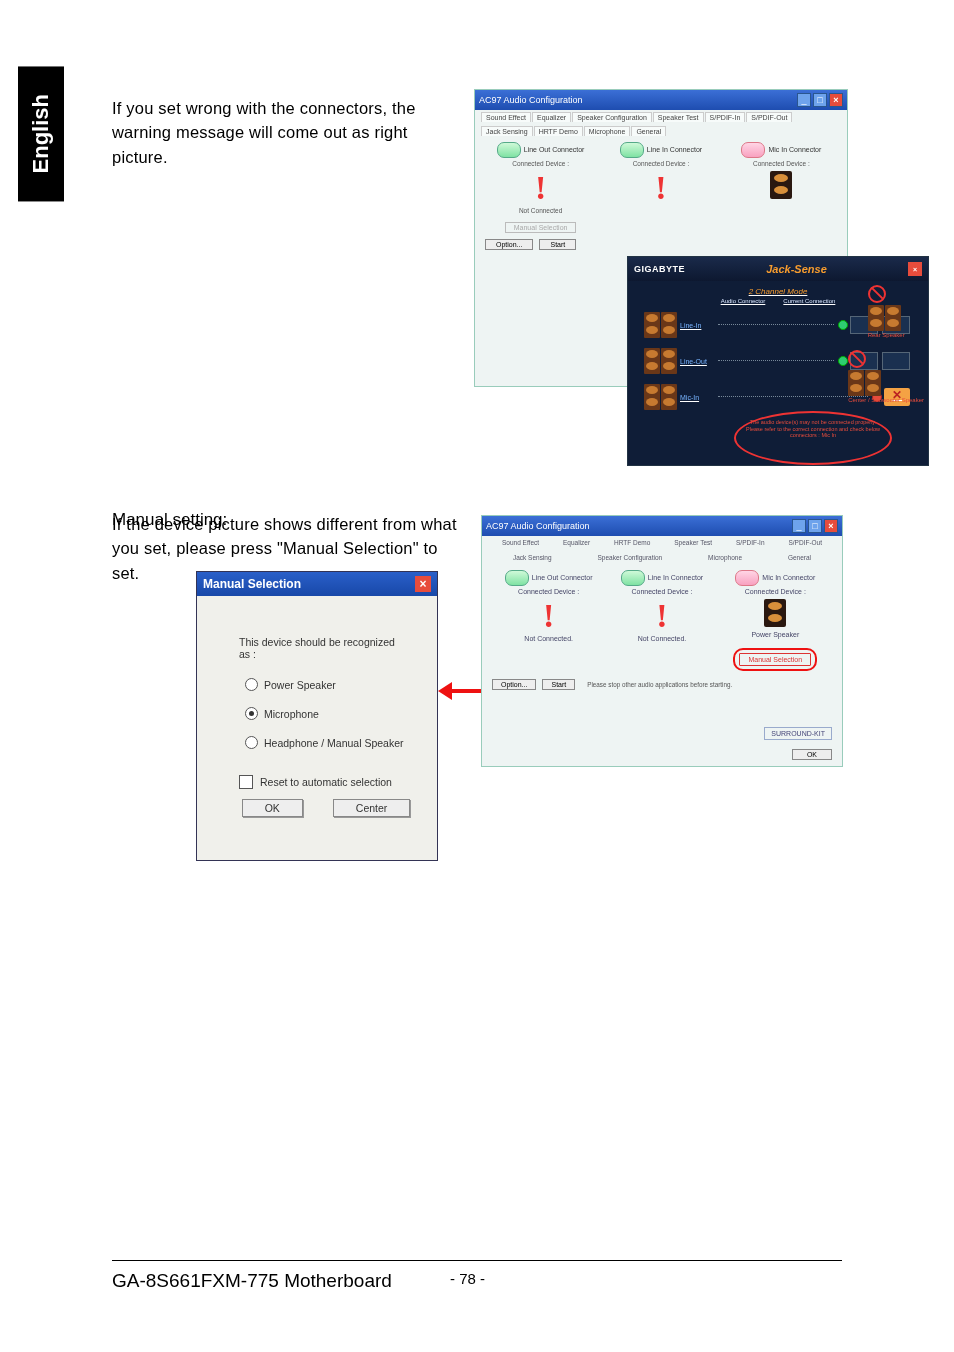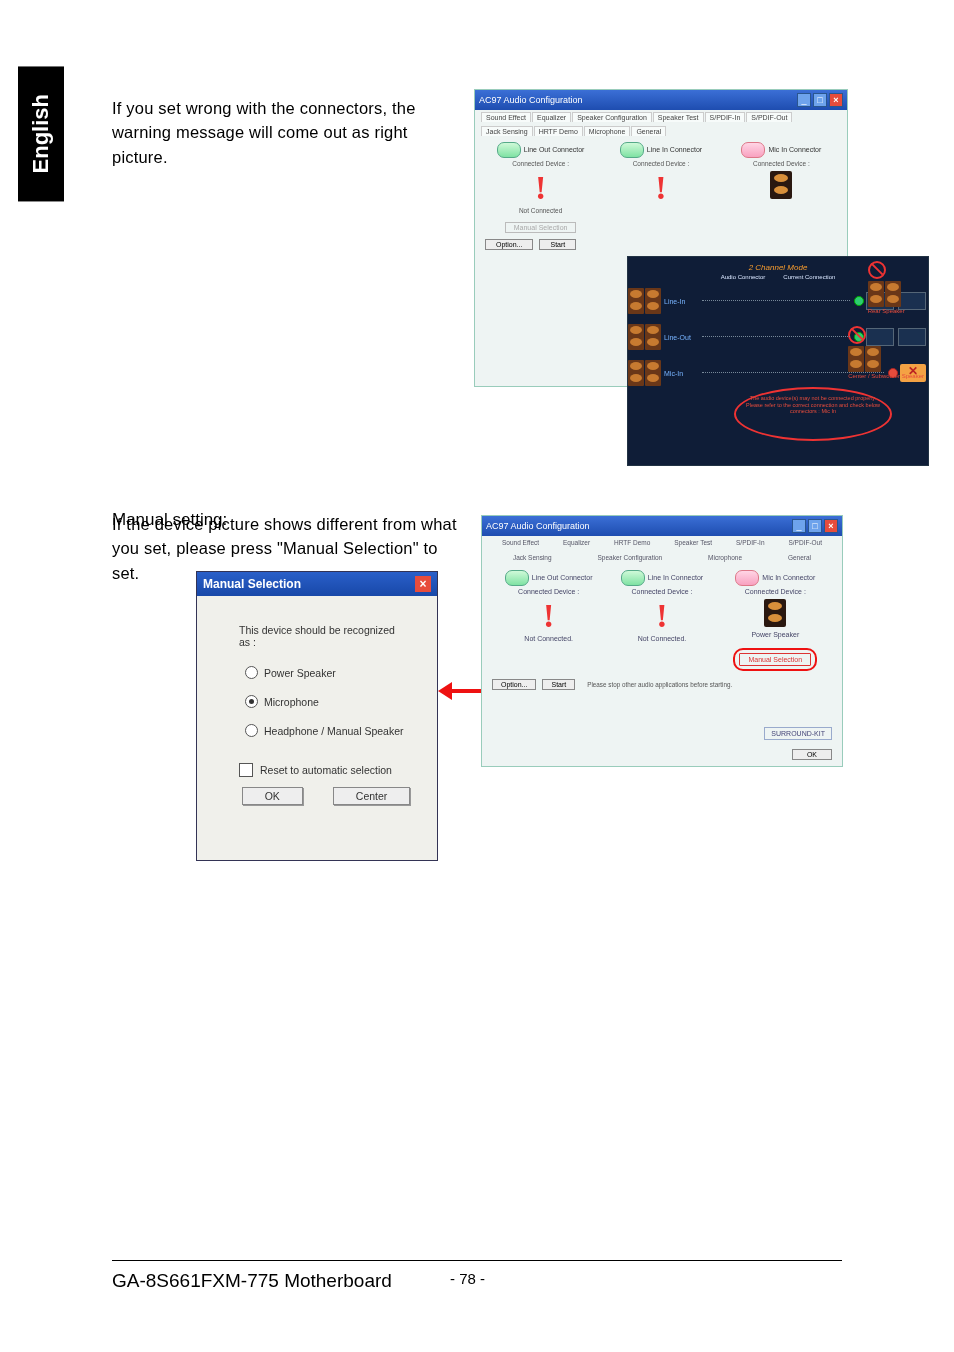--- a/index.html
+++ b/index.html
@@ -31,21 +31,21 @@
 .ss1-bottom { display:flex; padding:2px 10px; gap:6px; }
 .ss1-bottom .btn { border:1px solid #888; background:#eee; padding:1px 10px; font-size:7px; }
 .ms-disabled { border:1px solid #bbb; color:#aaa; padding:1px 8px; font-size:7px; display:inline-block; }
 
 
 .jacksense { position:absolute; left:152px; top:166px; width:300px; height:208px; background:#0f1d37; color:#fff; border:1px solid #234; font-size:7px; }
 .jacksense .jshead { background:linear-gradient(#1a2a4a,#0d1830); padding:3px 6px; display:flex; align-items:center; justify-content:space-between; height:18px; }
 .gigabyte { color:#fff; font-weight:bold; font-size:9px; letter-spacing:0.5px; }
 .js-title { color:#f79c2e; font-style:italic; font-weight:bold; font-size:11px; }
 .jacksense .close-x { background:#e74c3c; color:#fff; width:14px; height:14px; display:flex; align-items:center; justify-content:center; font-weight:bold; }
-.jacksense-body { padding:6px 0; position:relative; height:178px; }
+.jacksense-body { padding:6px 16px; position:relative; height:178px;text-decoration:underline; }
 .ch-mode { text-align:center; color:#f79c2e; font-style:italic; font-size:8px; margin-bottom:2px; }
 .ch-sub { text-align:center; font-size:6px; color:#d9e6ff; margin-bottom:4px; display:flex; justify-content:center; gap:18px; }
 .js-row { display:flex; align-items:center; margin:6px 0; height:30px; }
 .spk-pair { width:36px; display:flex; gap:1px; }
 .spk-pair .sp { width:16px; height:26px; background:#6a3718; border-radius:1px; position:relative; }
 .spk-pair .sp:before, .spk-pair .sp:after { content:""; position:absolute; left:2px; width:12px; height:8px; background:#c77a30; border-radius:50%; }
 .spk-pair .sp:before { top:2px; } .spk-pair .sp:after { top:14px; }
 .js-label { color:#78b4ff; font-size:7px; width:34px; }
 .dash-line { flex:1; border-top:1px dotted #789; margin:0 4px; position:relative; height:1px; }
 .plug { width:8px; height:8px; background:#2ecc71; border-radius:50%; border:1px solid #0a0; }
@@ -53,21 +53,21 @@
 .target-box { width:26px; height:16px; border:1px solid #567; background:#1a3050; margin:0 2px; }
 .right-stack { position:absolute; right:4px; top:4px; display:flex; flex-direction:column; align-items:center; gap:12px; }
 .right-stack .prohibit { width:14px; height:14px; border:2px solid #e33; border-radius:50%; position:relative; }
 .right-stack .prohibit:after { content:""; position:absolute; left:-1px; top:5px; width:16px; height:2px; background:#e33; transform:rotate(45deg); }
 .right-stack .lbl { font-size:6px; color:#e74c3c; margin-top:1px; text-align:center; }
 .red-circle-msg { position:absolute; left:106px; bottom:6px; width:138px; height:38px; border:2px solid #e33; border-radius:50%/50%; font-size:5.5px; color:#e74c3c; padding:6px 8px; text-align:center; line-height:1.2; }
 
 
 .msdlg { position:absolute; left:196px; top:571px; width:240px; height:288px; border:1px solid #335; background:#f0f0eb; font-size:11px; }
 .msdlg .titlebar { height:20px; background:linear-gradient(#2a5fc9,#1848a8); color:#fff; font-weight:bold; font-size:12px; padding:2px 6px; display:flex; align-items:center; justify-content:space-between; }
-.msdlg-body { padding:28px 30px 8px 48px; font-size:10.5px; color:#333; }
+.msdlg-body { padding:28px 30px 8px 48px; font-size:10.5px; color:#333;margin-top:12px; }
 .msdlg-body .hint { margin-bottom:18px; font-size:10.5px; margin-left:-6px; }
 .radio-row { display:flex; align-items:center; margin:16px 0; gap:6px; }
 .radio { width:11px; height:11px; border:1px solid #555; border-radius:50%; display:inline-flex; align-items:center; justify-content:center; background:#fff; }
 .radio.sel:after { content:""; width:5px; height:5px; background:#333; border-radius:50%; }
 .chk-row { display:flex; align-items:center; gap:7px; margin:26px 0 10px -6px; font-size:10.5px; }
 .chk { width:12px; height:12px; border:1px solid #555; background:#fff; }
 .btnrow { display:flex; justify-content:center; gap:30px; margin-top:4px; }
 .btnrow .btn { border:1px solid #888; background:#eee; padding:2px 22px; font-size:10.5px; box-shadow:1px 1px 0 #999; }
 
 
@@ -140,20 +140,25 @@
       <div class="conn-label">Connected Device :</div>
       <div class="small-spk"></div>
     </div>
   </div>
   <div class="ss1-bottom">
     <span class="btn">Option...</span>
     <span class="btn">Start</span>
   </div>
 
   <div class="jacksense">
+    <div class="jshead">
+      <span><span class="gigabyte">GIGABYTE</span></span>
+      <span class="js-title">Jack-Sense</span>
+      <span class="close-x">×</span>
+    </div>
     <div class="jacksense-body">
       <div class="ch-mode">2 Channel Mode</div>
       <div class="ch-sub">
         <span>Audio Connector</span>
         <span>Current Connection</span>
       </div>
 
       <div class="right-stack">
         <div>
           <div class="prohibit"></div>

